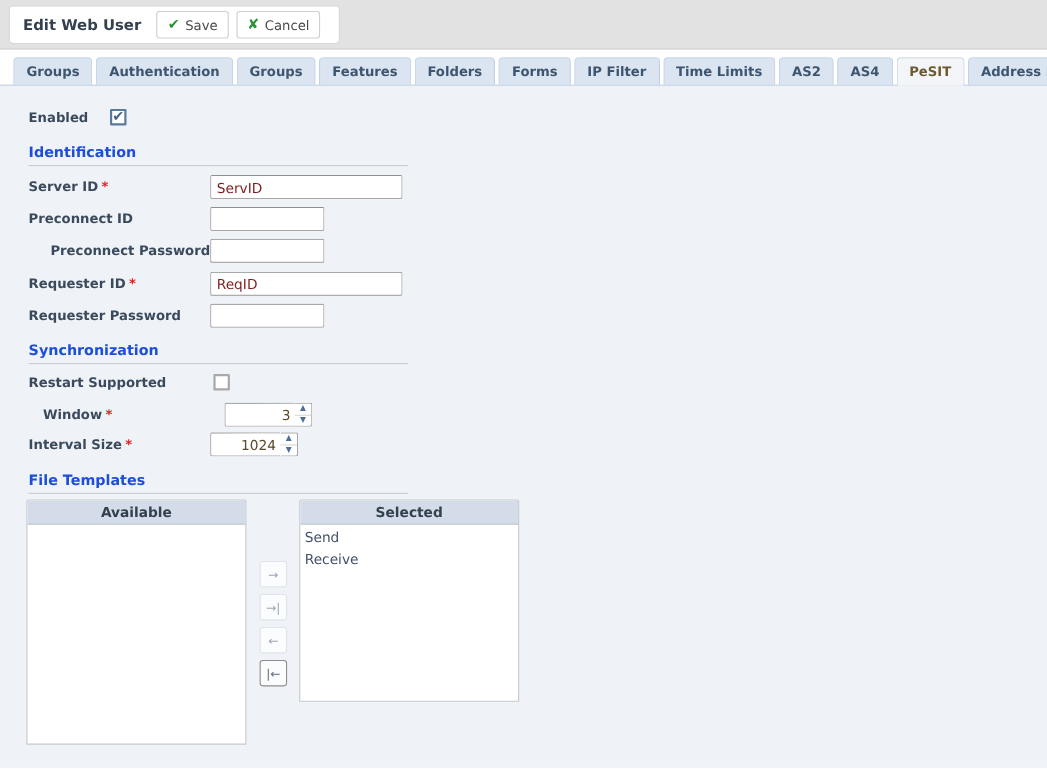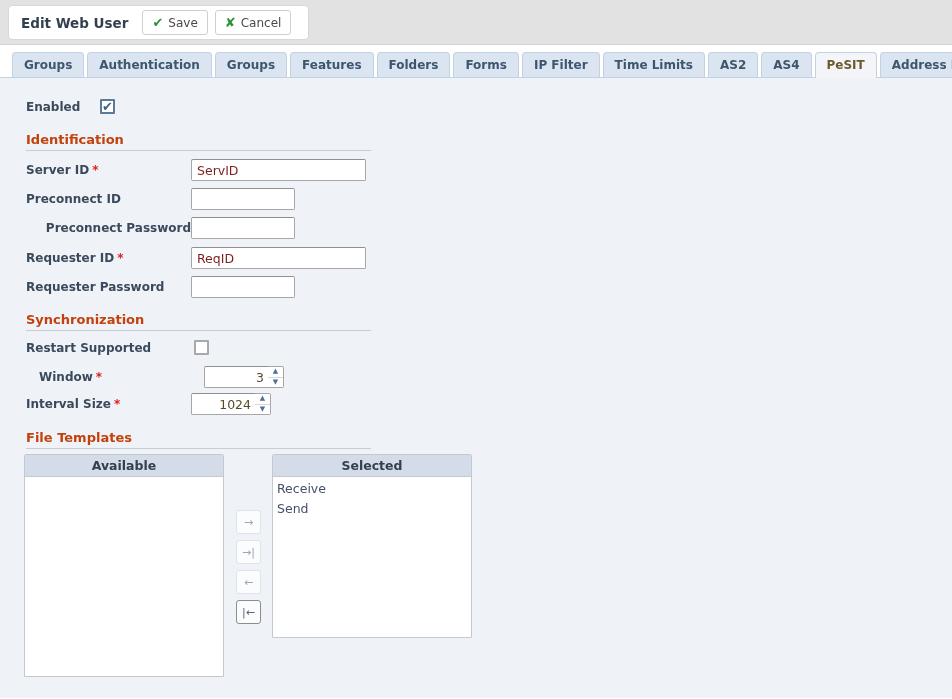--- a/index.html
+++ b/index.html
@@ -144,21 +144,21 @@
   }
 
   
   .sect {
     position: absolute;
     width: 345px;
   }
   .sect-t {
     font-weight: bold;
     font-size: 13px;
-    color: #c2410c;
+    color: #1d4ed8;
     padding-bottom: 3px;
   }
   .sect-rule { height: 1px; background: #c9ccd1; width: 100%; }
 
   
   .tin {
     height: 22px;
     background: #ffffff;
     border: 1px solid #a6a6a6;
     border-top-color: #8f8f8f;
@@ -391,18 +391,18 @@
   <div class="xfer" id="xfer" style="left:236px; top:432px;">
       <div class="xbtn">→</div>
       <div class="xbtn">→|</div>
       <div class="xbtn">←</div>
       <div class="xbtn focused">|←</div>
     </div>
 
   <div class="listbox" style="left:272px; top:376px; width:200px; height:184px;">
     <div class="hd">Selected</div>
     <div class="body" id="selected-body">
+        <div class="item">Send</div>
         <div class="item">Receive</div>
-        <div class="item">Send</div>
       </div>
   </div>
 
 </div>
 
 </body></html>

